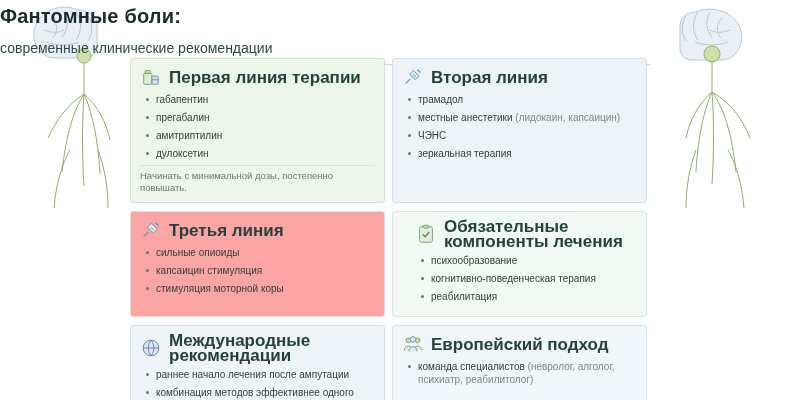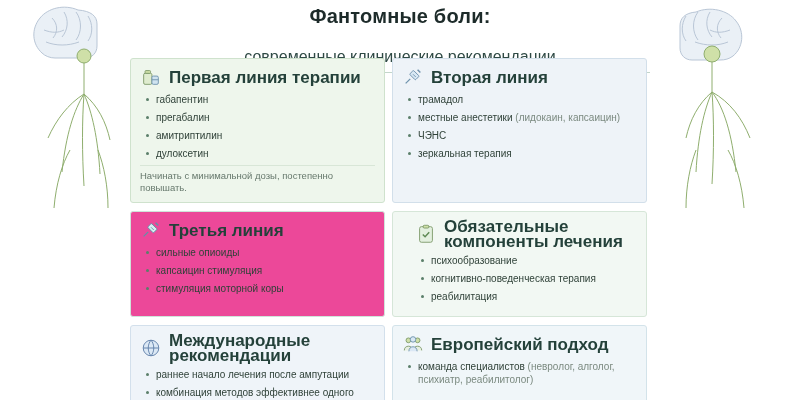--- a/index.html
+++ b/index.html
@@ -9,27 +9,27 @@
     font-family:"Liberation Sans", sans-serif;
     color:#2c3e33;
     position:relative;
   }
   
   .deco{position:absolute;top:0;pointer-events:none;}
   .deco.left{left:0;width:140px;height:400px;}
   .deco.right{right:0;width:150px;height:400px;}
 
   
-  .header{position:absolute;left:0;right:0;top:4px;text-align:center;}
+  .header{position:absolute;left:0;right:0;top:4px;}
   .title{
     font-size:20px;font-weight:bold;color:#1d2b2a;letter-spacing:.2px;
     line-height:24px;
   }
   .subtitle{
-    font-size:16px;color:#2f4a45;margin-top:20px;line-height:17px;
+    font-size:14px;color:#2f4a45;margin-top:12px;line-height:17px;
   }
   .rule{
     width:500px;height:1px;background:#c3d6cb;margin:7px auto 0;
   }
 
   
   .grid{
     position:absolute;left:130px;top:58px;width:540px;
     display:flex;flex-wrap:wrap;
   }
@@ -37,21 +37,21 @@
     box-sizing:border-box;
     width:255px;
     margin:0 7px 8px 0;
     border:1px solid #cfe0d2;
     border-radius:3px;
     padding:7px 9px 8px 9px;
     position:relative;
   }
   .card.green{background:#eef6ec;border-color:#cfe2cd;}
   .card.blue{background:#eef3f8;border-color:#d2dfea;}
-  .card.mint{background:#ec4899;border-color:#cfe4da;}
+  .card.mint{background:#fca5a5;border-color:#cfe4da;}
   .card.pale{background:#f2f8f3;border-color:#d6e6d8;padding-left:22px;}
   .card.ice{background:#eff4f9;border-color:#d3e0ec;}
   .card.frost{background:#f0f6f9;border-color:#d3e3ea;}
 
   .card-head{display:flex;align-items:center;gap:7px;margin-bottom:5px;}
   .card-title{font-size:17px;font-weight:bold;color:#24413a;line-height:15px;}
   .icon{width:22px;height:22px;flex:0 0 22px;display:block;}
 
   ul.items{list-style:none;margin:3px 0 0 0;padding:0 0 0 4px;}
   ul.items li{

